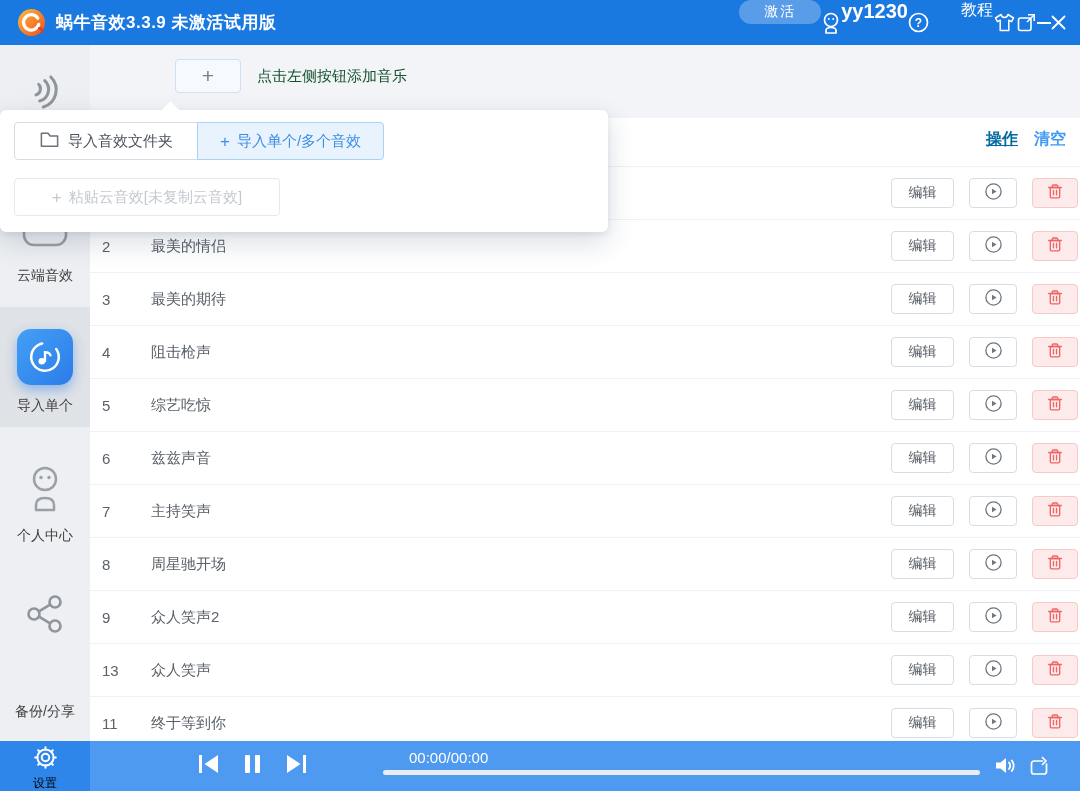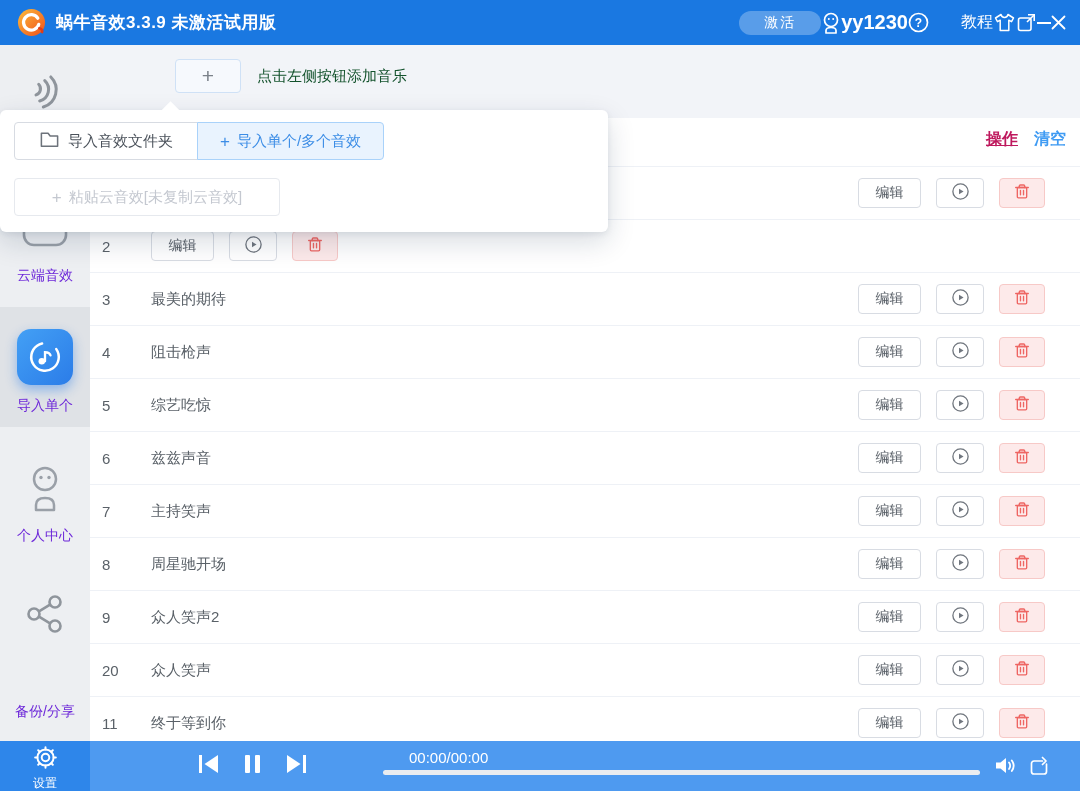--- a/index.html
+++ b/index.html
@@ -8,56 +8,56 @@
     position:relative; overflow:hidden; background:#fff;
     font-family:"Liberation Sans","DejaVu Sans",sans-serif;
   }
   button { appearance:none; border:none; background:none; font-family:inherit; cursor:pointer; }
 
   
   .titlebar { position:absolute; left:0; top:0; width:1080px; height:45px; background:#1a78e1; z-index:10; }
   .logo { position:absolute; left:17px; top:8px; width:29px; height:29px; }
   .app-title { position:absolute; left:56px; top:0; height:45px; line-height:45px;
     color:#fff; font-size:17px; font-weight:600; letter-spacing:.5px; }
-  .tb-right { position:absolute; right:14px; top:0; height:45px; display:flex; align-items:center; color:#fff; }
+  .tb-right { position:absolute; right:14px; top:0; height:45px; display:flex; color:#fff; }
   .activate-pill { width:82px; height:24px; border-radius:12px; background:rgba(255,255,255,.28);
     color:#fff; font-size:14px; display:flex; align-items:center; justify-content:center; letter-spacing:2px; }
   .username { font-size:20px; font-weight:700; }
   .tutorial { font-size:16px;margin-left:32px; }
   .tb-icon { display:flex; align-items:center; justify-content:center; }
   .min-dash { width:14px; height:2px; background:#fff; }
 
   
   .sidebar { position:absolute; left:0; top:45px; width:90px; height:696px; background:#edeff2; z-index:5; }
-  .side-label { position:absolute; left:0; width:90px; text-align:center; font-size:14px; color:#6d28d9; }
+  .side-label { position:absolute; left:0; width:90px; text-align:center; font-size:14px; color:#404040; }
   .side-icon { position:absolute; }
   .active-bg { position:absolute; left:0; top:262px; width:90px; height:120px; background:#dfe2e6; }
   .music-tile { position:absolute; left:17px; top:284px; width:56px; height:56px; border-radius:14px;
     background:linear-gradient(135deg,#43a0f5,#2b7ce8); box-shadow:0 5px 12px rgba(43,124,232,.45);
     display:flex; align-items:center; justify-content:center; }
   .settings-tile { position:absolute; left:0; top:741px; width:90px; height:50px; background:#2e86ea;
-    color:#ffffff; text-align:center; z-index:20; padding-top:3px; }
+    color:#000000; text-align:center; z-index:20; padding-top:3px; }
   .settings-tile .lbl { font-size:12px; display:block; margin-top:0px; }
 
   
   .main { position:absolute; left:90px; top:45px; width:990px; height:746px; background:#fff; }
   .topstrip { position:absolute; left:0; top:0; width:990px; height:73px; background:#f2f4f8; }
   .add-btn { position:absolute; left:85px; top:14px; width:66px; height:34px; background:#f6f9fd;
     border:1px solid #cfe1f6; border-radius:4px; color:#7b828a; font-size:21px; line-height:30px; text-align:center; }
   .hint { position:absolute; left:167px; top:14px; height:34px; line-height:34px; font-size:15px; color:#14532d; }
 
   .list-head { position:absolute; top:84px; right:14px; display:flex; gap:16px; align-items:center; }
-  .ops-label { font-size:16px; color:#be185d; font-weight:700;text-decoration:underline; }
+  .ops-label { font-size:16px; color:#0369a1; font-weight:700;text-decoration:underline; }
   .clear-link { font-size:16px; color:#3f9bf3; font-weight:600; }
 
   .rows { position:absolute; left:0; top:121px; width:990px; height:575px; overflow:hidden; border-top:1px solid #eef1f6; }
   .row { height:53px; border-bottom:1px solid #eef1f6; display:flex; align-items:center; background:#fff; }
   .row .num { width:61px; padding-left:12px; font-size:15px; color:#5a6168; }
   .row .name { flex:1; font-size:15px; color:#5a6168; }
-  .actions { display:flex; gap:15px; align-items:center; margin-right:35px; }
+  .actions { display:flex; gap:15px; align-items:center; margin-right:2px; }
   .btn-edit { width:63px; height:30px; border:1px solid #d8dce3; border-radius:4px; background:#fff;
     font-size:14px; color:#545b63; }
   .btn-play { width:48px; height:30px; border:1px solid #d8dce3; border-radius:4px; background:#fff;
     display:flex; align-items:center; justify-content:center; }
   .btn-del { width:46px; height:30px; border:1px solid #f7c9c7; border-radius:4px; background:#fdeaea;
     display:flex; align-items:center; justify-content:center; }
 
   
   .player { position:absolute; left:0; top:696px; width:990px; height:50px; background:#4e9af0; }
   .transport { position:absolute; left:106px; top:0; height:50px; display:flex; align-items:center; gap:21px; }
@@ -241,20 +241,21 @@
                   <path d="M8.3 8.8 v4.8 M11.7 8.8 v4.8"></path>
                 </g>
               </svg>
             </span>
           </button>
         </span>
       </div>
 
       <div class="row">
         <span class="num">2</span>
+        <span class="name">最美的情侣</span>
         <span class="actions">
           <button class="btn-edit">编辑</button>
           <button class="btn-play">
             <span>
               <svg width="21" height="21" viewBox="0 0 24 24">
                 <circle cx="12" cy="12" r="8.7" fill="none" stroke="#70767e" stroke-width="1.5"></circle>
                 <path d="M10.3 8.8 l5.2 3.2 -5.2 3.2 z" fill="#70767e"></path>
               </svg>
             </span>
           </button>
@@ -463,21 +464,21 @@
                   <rect x="4.8" y="5.5" width="10.4" height="11.5" rx="1.2"></rect>
                   <path d="M8.3 8.8 v4.8 M11.7 8.8 v4.8"></path>
                 </g>
               </svg>
             </span>
           </button>
         </span>
       </div>
 
       <div class="row">
-        <span class="num">20</span>
+        <span class="num">13</span>
         <span class="name">众人笑声</span>
         <span class="actions">
           <button class="btn-edit">编辑</button>
           <button class="btn-play">
             <span>
               <svg width="21" height="21" viewBox="0 0 24 24">
                 <circle cx="12" cy="12" r="8.7" fill="none" stroke="#70767e" stroke-width="1.5"></circle>
                 <path d="M10.3 8.8 l5.2 3.2 -5.2 3.2 z" fill="#70767e"></path>
               </svg>
             </span>

